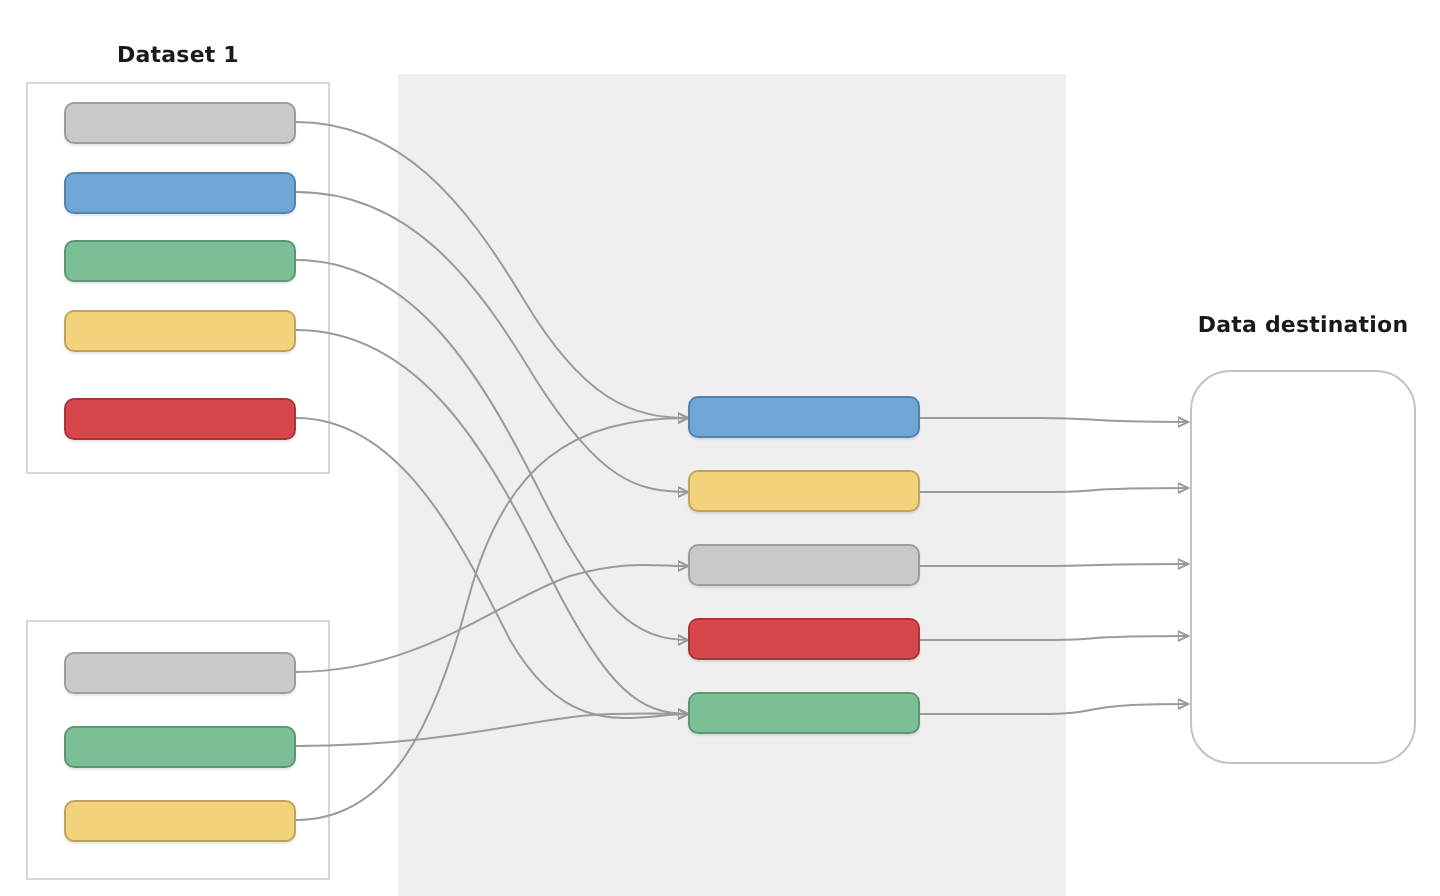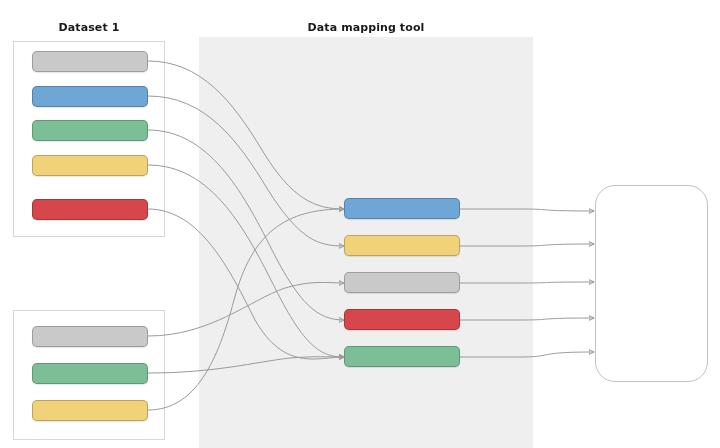--- a/index.html
+++ b/index.html
@@ -62,21 +62,21 @@
   }
 </style>
 </head>
 <body>
 
 <div id="stage">
 
   <div class="map-panel" id="map-panel" style="left: 199px; top: 37px; width: 334px; height: 411px;"></div>
 
   <div class="panel-title" id="title-d1" style="left: 13px; width: 152px; top: 21px;">Dataset 1</div>
-  <div class="panel-title" id="title-map" style="left: 199px; width: 334px; top: 21px;">Data mapping tool</div>
+  <div class="panel-title" id="title-dest" style="left: 595px; width: 113px; top: 156px;">Data destination</div>
 
   <div class="src-box" id="box-d1" style="left: 13px; top: 41px; width: 152px; height: 196px;"></div>
   <div class="src-box" id="box-d2" style="left: 13px; top: 310px; width: 152px; height: 130px;"></div>
 
   <div class="dest-box" id="box-dest" style="left: 595px; top: 185px; width: 113px; height: 197px; border-radius: 20px;"></div>
 
   <svg class="links" id="link-layer" viewBox="0 0 720 448">
     <defs>
       <marker id="arrow" markerWidth="6" markerHeight="6" refX="5" refY="3" orient="auto" markerUnits="userSpaceOnUse">
         <path d="M0,0.6 L5.2,3 L0,5.4 z" fill="#555" stroke="none"></path>

